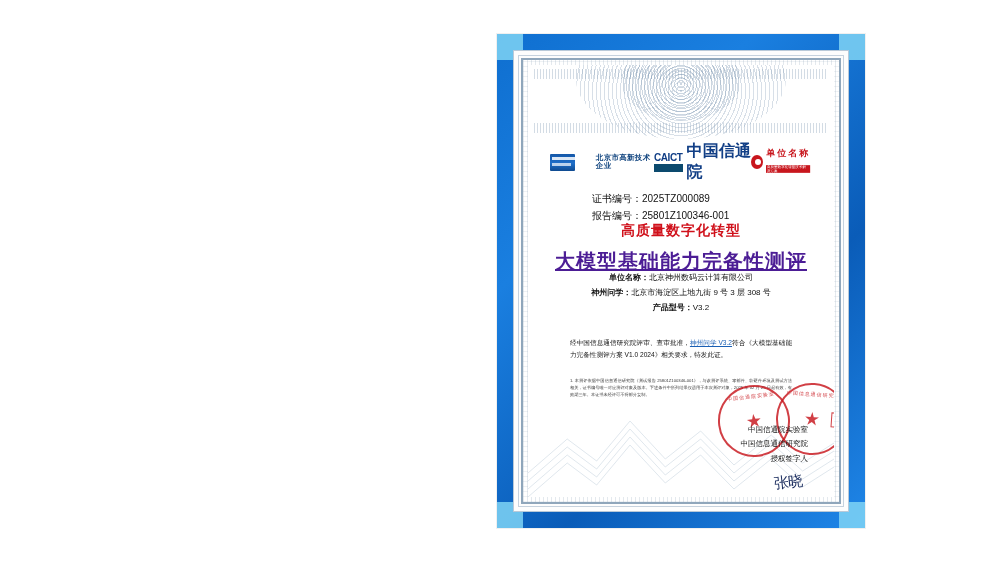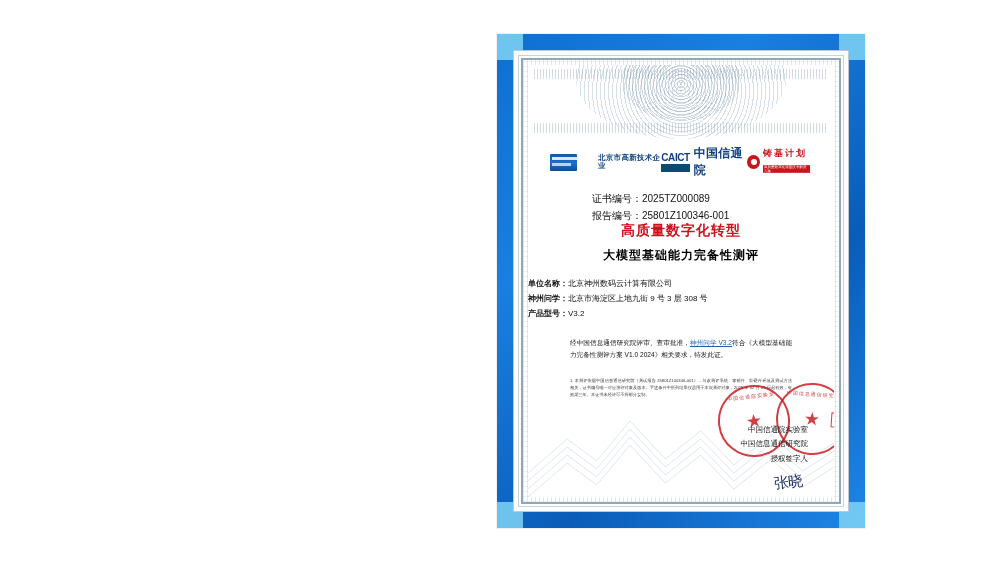--- a/index.html
+++ b/index.html
@@ -189,21 +189,21 @@
   .caict-mark {
     font-size: 10px;
     font-weight: bold;
     color: #123f86;
     letter-spacing: -.4px;
     border-bottom: 8px solid #0c4a6e;
     padding-bottom: 1px;
     line-height: 1;
   }
   .caict-cn {
-    font-size: 12px;
+    font-size: 16px;
     color: #123f86;
     font-weight: bold;
     letter-spacing: .2px;
   }
   .logo-right {
     display: flex;
     align-items: center;
     gap: 3px;
   }
   .zhuji-badge {
@@ -262,34 +262,35 @@
     text-align: center;
   }
   .title-1 {
     font-size: 14px;
     font-weight: bold;
     color: #d0111b;
     letter-spacing: 1px;
     line-height: 1.4;
   }
   .title-2 {
-    font-size: 12px;
-    font-weight: bold;
-    color: #000000;
+    font-size: 20px;
+    font-weight: bold;
+    color: #4c1d95;
     letter-spacing: 1px;
     line-height: 1.5;
     margin-top: 5px;
+    text-decoration: underline;
   }
 
   
   .fields {
     position: absolute;
     left: 0; right: 0;
-    top: 212px;
-    text-align: left;
+    top: 206px;
+    text-align: center;
     font-size: 8px;
     color: #111;
     line-height: 1.85;
   }
   .fields .label { font-weight: bold; }
 
   
   .statement {
     position: absolute;
     left: 42px;
@@ -418,21 +419,21 @@
           </div>
 
           <div class="logo-mid">
             <div class="caict-mark">CAICT</div>
             <div class="caict-cn">中国信通院</div>
           </div>
 
           <div class="logo-right">
             <div class="zhuji-badge"></div>
             <div class="zhuji-text">
-              <div class="zhuji-main">铸基计划</div>
+              <div class="zhuji-main">单位名称</div>
               <div class="zhuji-sub">高质量数字化转型技术解决方案</div>
             </div>
           </div>
         </div>
 
         <div class="numbers">
           <div>
             <span class="k">证书编号：</span><span class="v">2025TZ000089</span>
           </div>
           <div>

